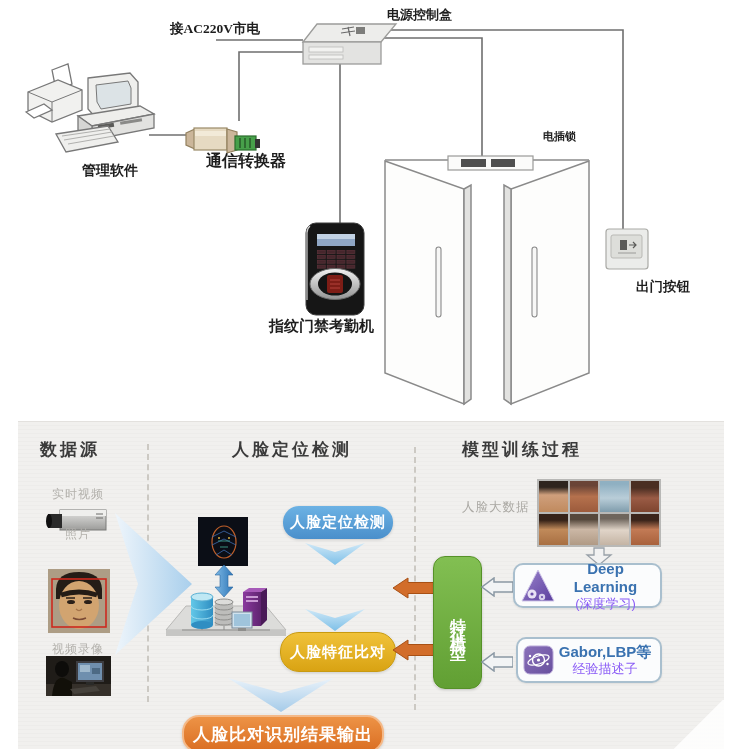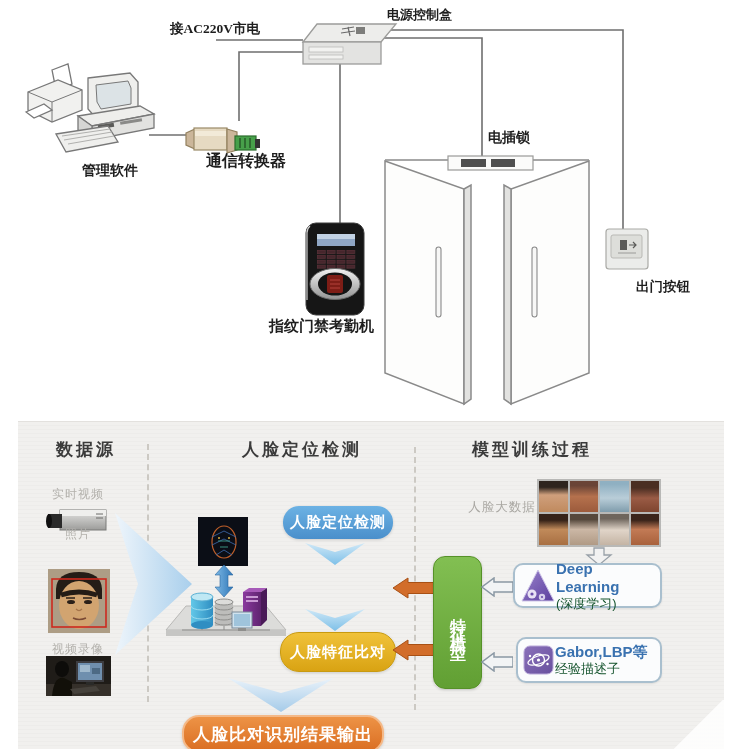--- a/index.html
+++ b/index.html
@@ -10,41 +10,41 @@
   .toplabel{position:absolute;font-family:"Liberation Serif",serif;font-weight:bold;
             color:#1e1e1e;text-align:right;line-height:1.1;}
   
   .panel{position:absolute;left:18px;top:421px;width:706px;height:328px;
          background:#f1f0ee;
          background-image:repeating-linear-gradient(0deg,rgba(0,0,0,0.015) 0 1px,transparent 1px 4px);
          border-top:1px solid #e3e1de;}
   .panel-corner{position:absolute;left:660px;top:700px;width:64px;height:49px;
          background:linear-gradient(135deg,transparent 55%,rgba(255,255,255,.85) 56%);}
   .colhead{position:absolute;font-size:17px;font-weight:bold;color:#3b3b3b;
-           letter-spacing:3px;text-align:center;}
+           letter-spacing:3px;}
   .vdash{position:absolute;width:0;border-left:2px dashed #ccc9c3;}
   .srclabel{position:absolute;font-size:12px;color:#b3b1ac;letter-spacing:1px;text-align:center;}
-  .graylabel{position:absolute;font-size:12.5px;color:#a9a7a2;letter-spacing:1px;text-align:center;}
+  .graylabel{position:absolute;font-size:12.5px;color:#a9a7a2;letter-spacing:1px;}
   .fbox{position:absolute;text-align:left;color:#fff;font-weight:bold;
         display:flex;align-items:center;justify-content:center;
         box-shadow:0 1px 3px rgba(0,0,0,.15);}
   .fbox.blue{background:linear-gradient(180deg,#6cb2e4,#4a8fcb);border-radius:16px;font-size:15px;letter-spacing:1px;}
   .fbox.gold{background:linear-gradient(180deg,#f0c23a,#d9a313);border:1px solid #c89a10;border-radius:19px;font-size:15px;letter-spacing:1px;}
   .fbox.orange{background:linear-gradient(180deg,#ed9346,#da6e22);border:2px solid #f4b988;border-radius:17px;font-size:17px;letter-spacing:1px;}
   .modelbox{position:absolute;background:linear-gradient(180deg,#82bf52,#619f33);
             border:1px solid #569128;border-radius:12px;color:#fff;font-weight:bold;
             display:flex;align-items:center;justify-content:center;
             box-shadow:0 1px 3px rgba(0,0,0,.18);}
   .modelbox span{writing-mode:vertical-rl;text-orientation:upright;font-size:16px;letter-spacing:9px;}
   .mlbox{position:absolute;background:#fbfcfd;border:2px solid #a9bfce;border-radius:10px;
          display:flex;align-items:center;padding:3px 5px;box-sizing:border-box;
          box-shadow:0 1px 2px rgba(0,0,0,.08);}
-  .mltext{flex:1;line-height:1.2;}
+  .mltext{flex:1;text-align:center;line-height:1.2;}
   .mltitle{font-size:15px;font-weight:bold;color:#3a72b0;}
-  .mlsub{font-size:13px;color:#14532d;}
+  .mlsub{font-size:13px;color:#8b5cf6;}
   
   .facegrid{position:absolute;left:537px;top:479px;width:124px;height:68px;background:#b8b8b6;
             display:grid;grid-template-columns:repeat(4,1fr);grid-template-rows:repeat(2,1fr);
             gap:2px;padding:2px;box-sizing:border-box;}
   .ftile{width:100%;height:100%;}
   .f1{background:linear-gradient(180deg,#2e241e 20%,#cf9f7c 45%,#c08a5e);}
   .f2{background:linear-gradient(180deg,#6a4436 15%,#b5714d 50%,#9c5b3c);}
   .f3{background:linear-gradient(180deg,#8fb0c2 10%,#b9cdd8 55%,#7f9cac);}
   .f4{background:linear-gradient(180deg,#4a2e22 22%,#9a5b45 55%,#7e452f);}
   .f5{background:linear-gradient(180deg,#352218 20%,#c08a5a 50%,#a86f42);}
@@ -156,21 +156,21 @@
       <ellipse cx="335" cy="284" rx="17" ry="11.5" fill="#141414"></ellipse>
       <rect x="327" y="275" width="16" height="18" rx="2" fill="#7e1d16"></rect>
       <path d="M330 280 h10 M330 284 h10 M330 288 h10" stroke="#b5423a" stroke-width="1"></path>
     </g>
   </svg>
 
   <div class="toplabel" style="left:152px;top:22px;width:108px;font-size:13.5px">接AC220V市电</div>
   <div class="toplabel" style="left:368px;top:8px;width:84px;font-size:13px">电源控制盒</div>
   <div class="toplabel" style="left:60px;top:163px;width:78px;font-size:14px">管理软件</div>
   <div class="toplabel" style="left:198px;top:152px;width:88px;font-size:16px">通信转换器</div>
-  <div class="toplabel" style="left:474px;top:130px;width:56px;font-size:14px">电插锁</div>
+  <div class="toplabel" style="left:520px;top:130px;width:56px;font-size:11px">电插锁</div>
   <div class="toplabel" style="left:248px;top:318px;width:126px;font-size:15px">指纹门禁考勤机</div>
   <div class="toplabel" style="left:618px;top:280px;width:72px;font-size:13.5px">出门按钮</div>
 
   <div class="panel"></div>
   <div class="panel-corner"></div>
 
   <div class="colhead" style="left:40px;top:438px;width:92px">数据源</div>
   <div class="colhead" style="left:232px;top:438px;width:140px">人脸定位检测</div>
   <div class="colhead" style="left:462px;top:438px;width:140px">模型训练过程</div>
 

